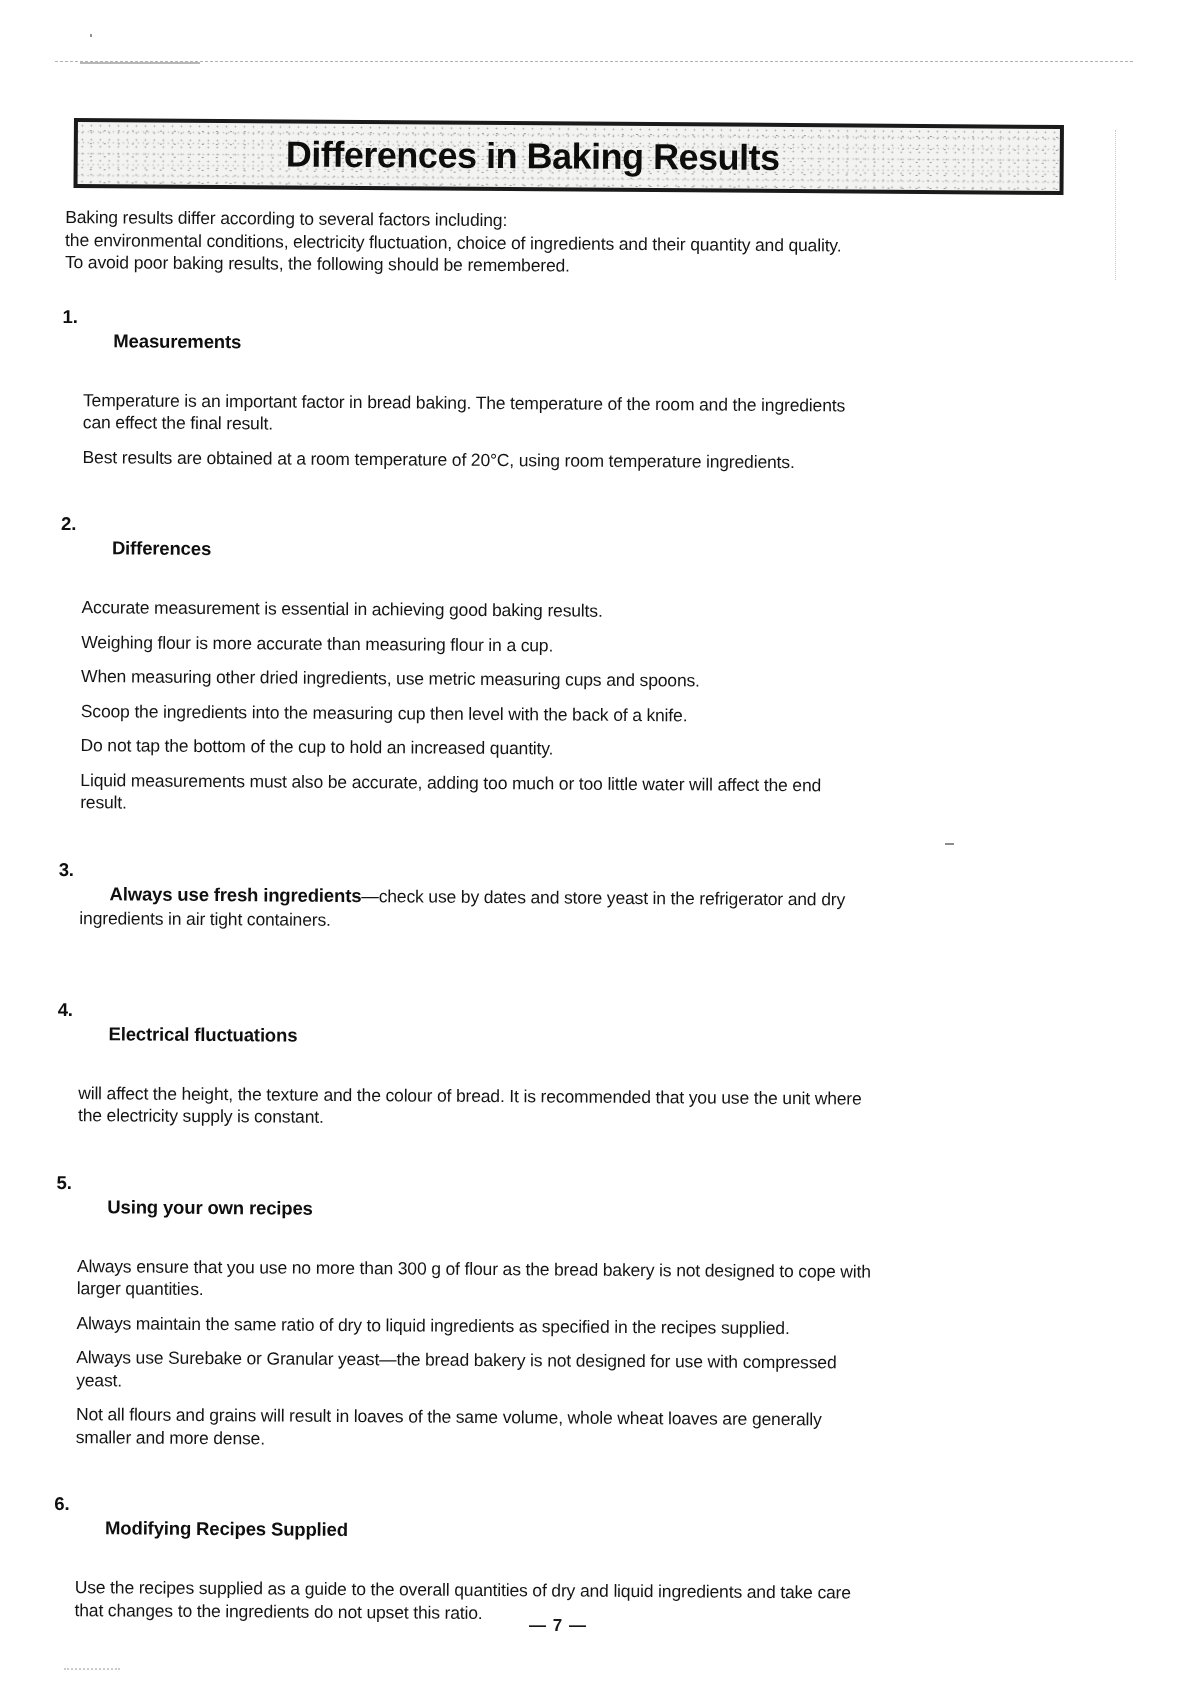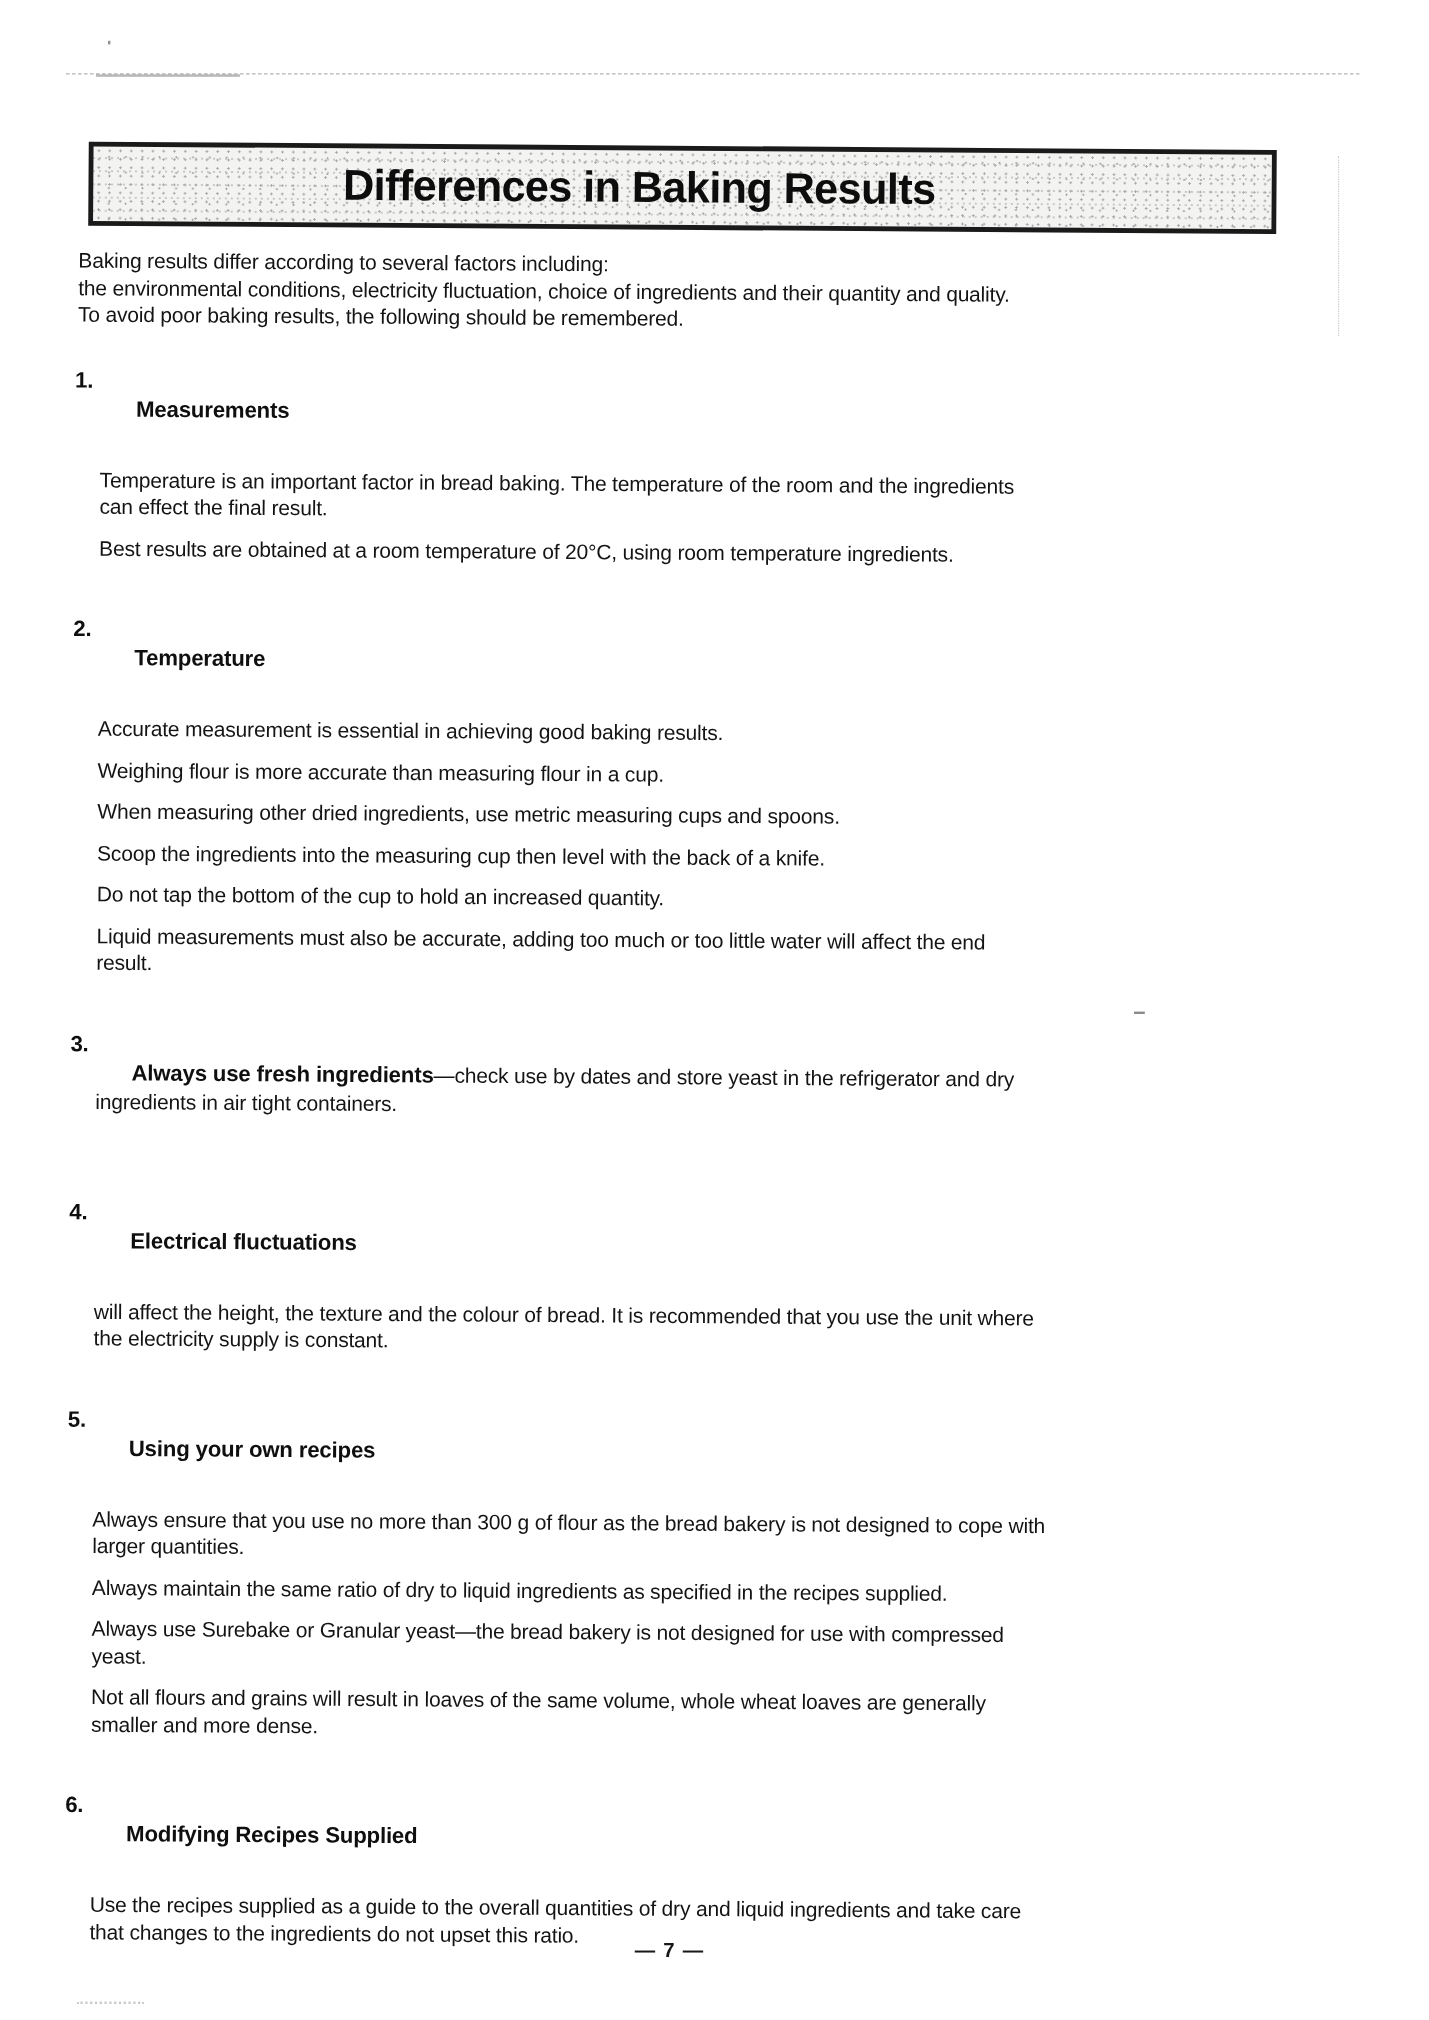--- a/index.html
+++ b/index.html
@@ -130,21 +130,21 @@
 
     <div class="para">Temperature is an important factor in bread baking. The temperature of the room and the ingredients
 can effect the final result.</div>
             <div class="para">Best results are obtained at a room temperature of 20°C, using room temperature ingredients.</div>
           </div>
   </div>
 
   <div class="section">
     <span class="sec-num">2.</span>
     <div class="head-line">
-      <span class="sec-heading">Temperature</span>
+      <span class="sec-heading">Differences</span>
     </div>
     <div>
 
     <div class="para">Accurate measurement is essential in achieving good baking results.</div>
             <div class="para">Weighing flour is more accurate than measuring flour in a cup.</div>
             <div class="para">When measuring other dried ingredients, use metric measuring cups and spoons.</div>
             <div class="para">Scoop the ingredients into the measuring cup then level with the back of a knife.</div>
             <div class="para">Do not tap the bottom of the cup to hold an increased quantity.</div>
             <div class="para">Liquid measurements must also be accurate, adding too much or too little water will affect the end
 result.</div>

